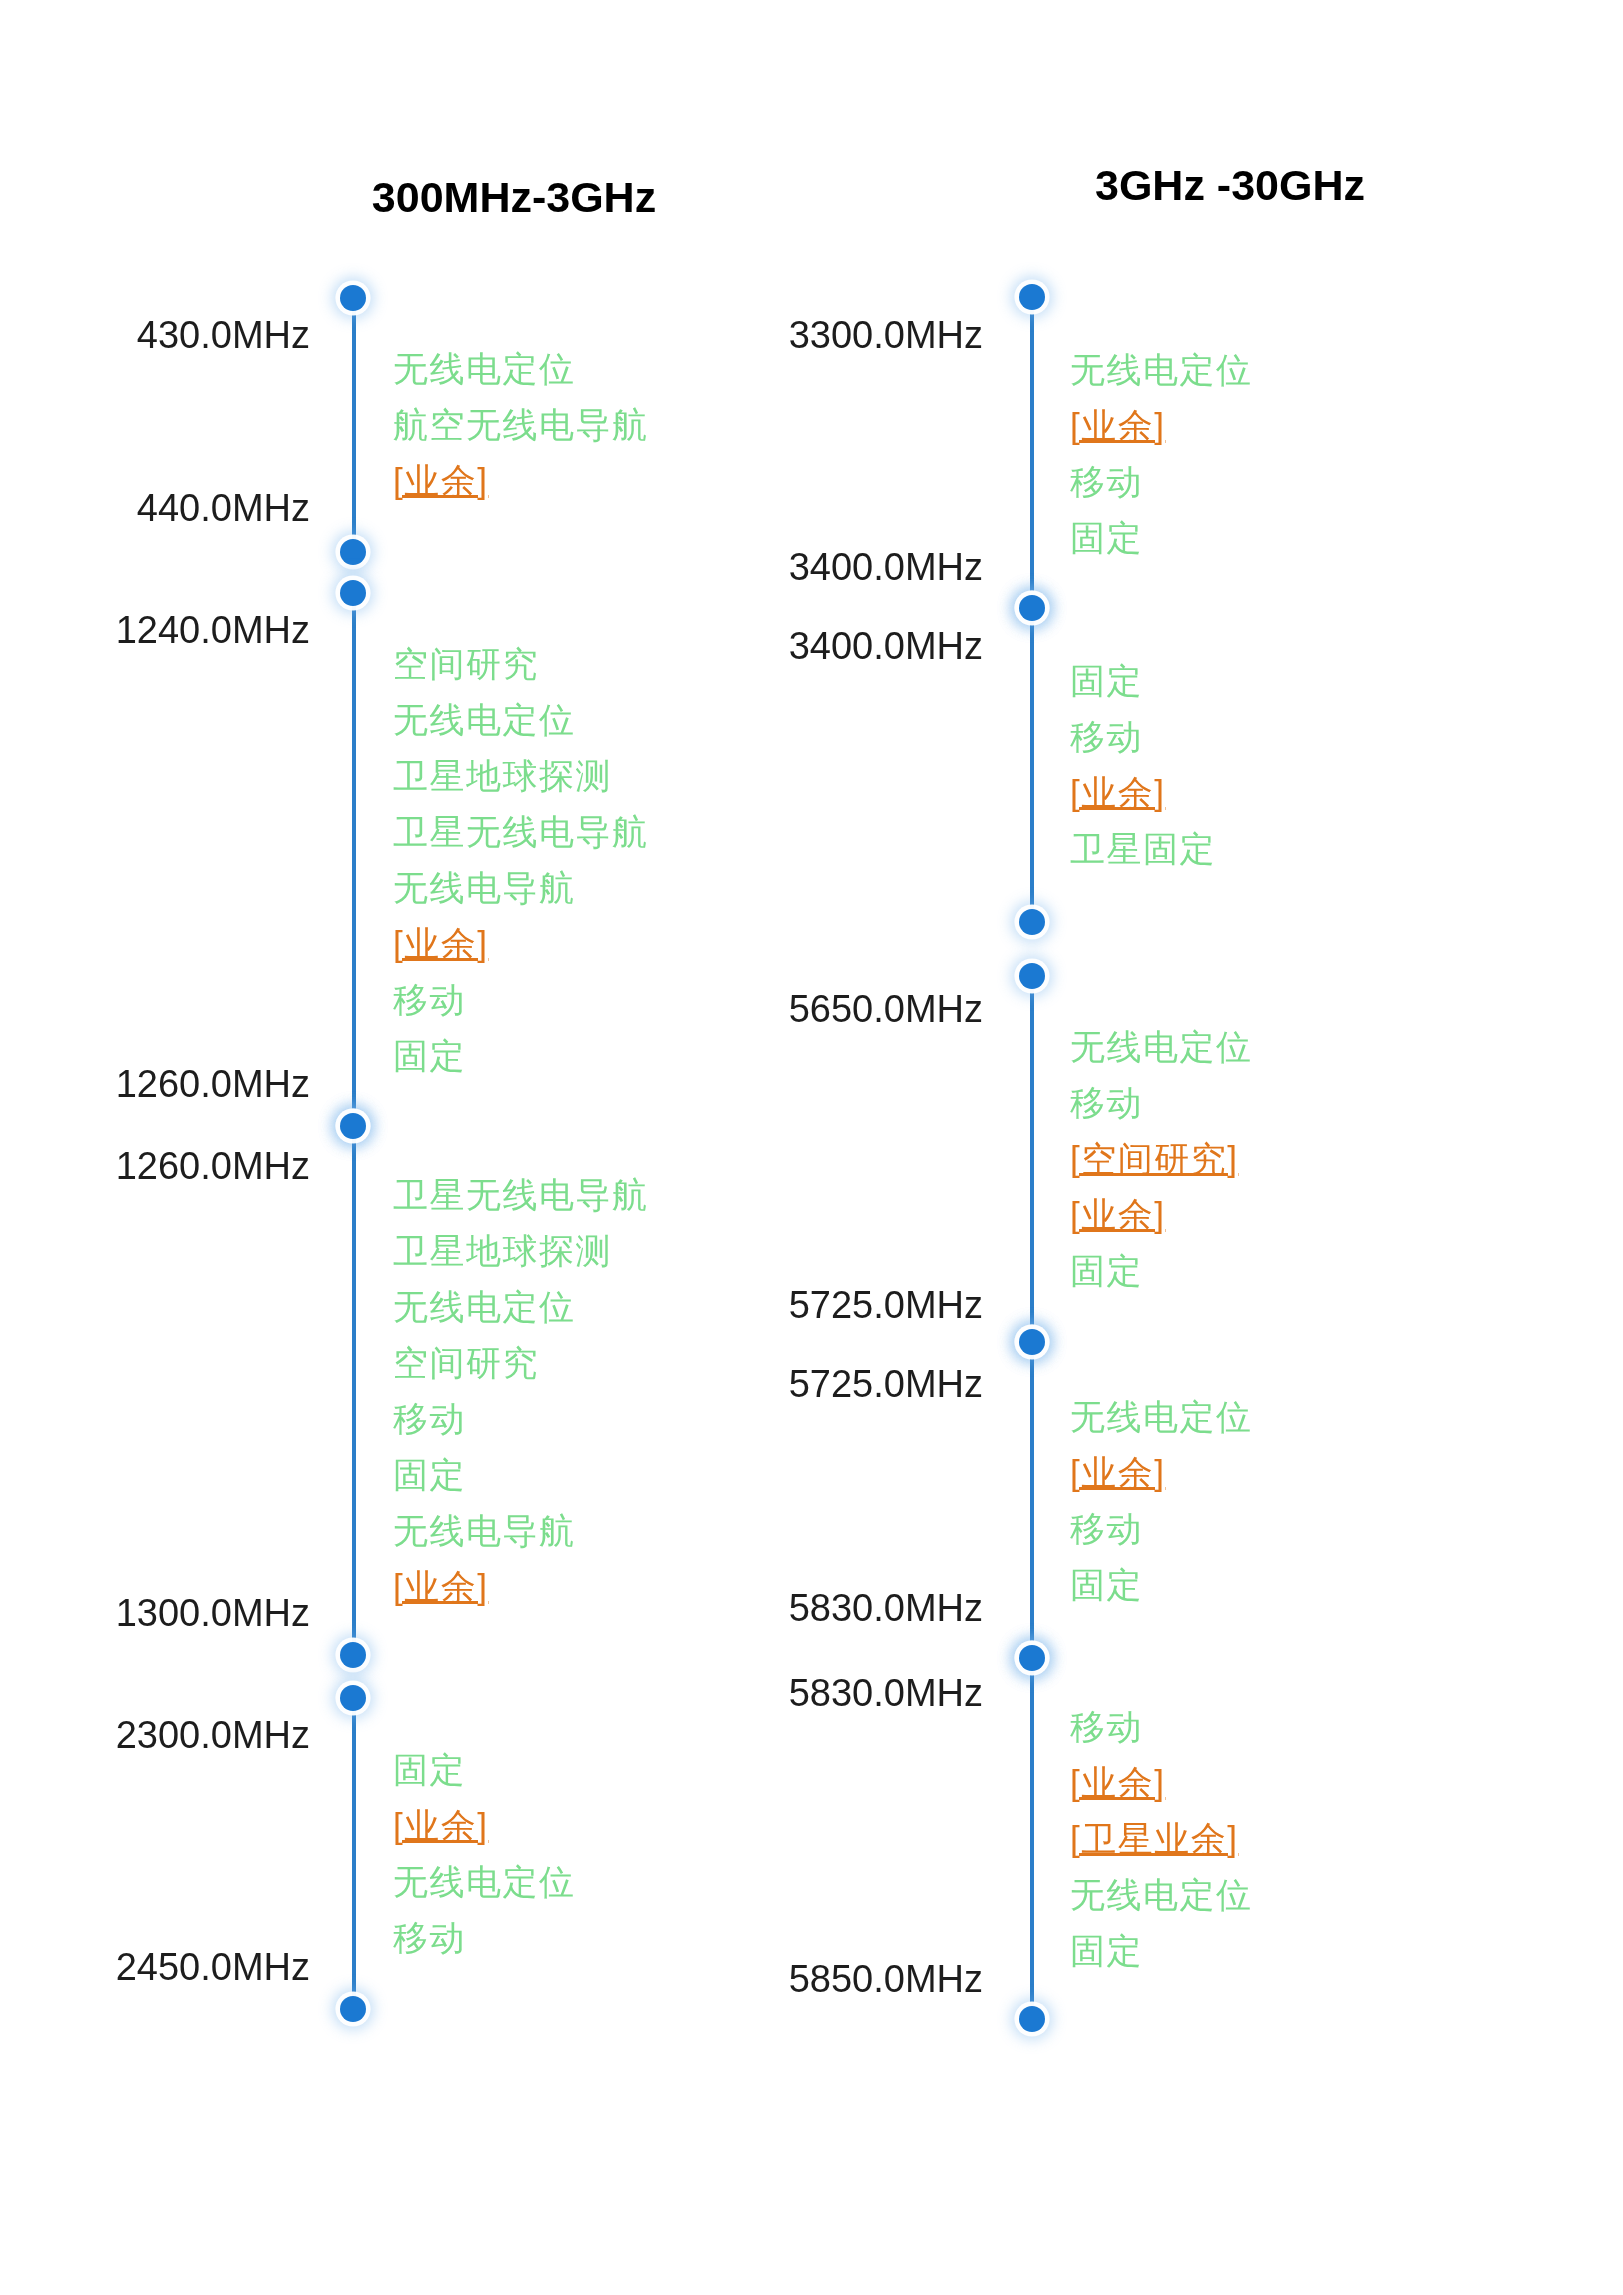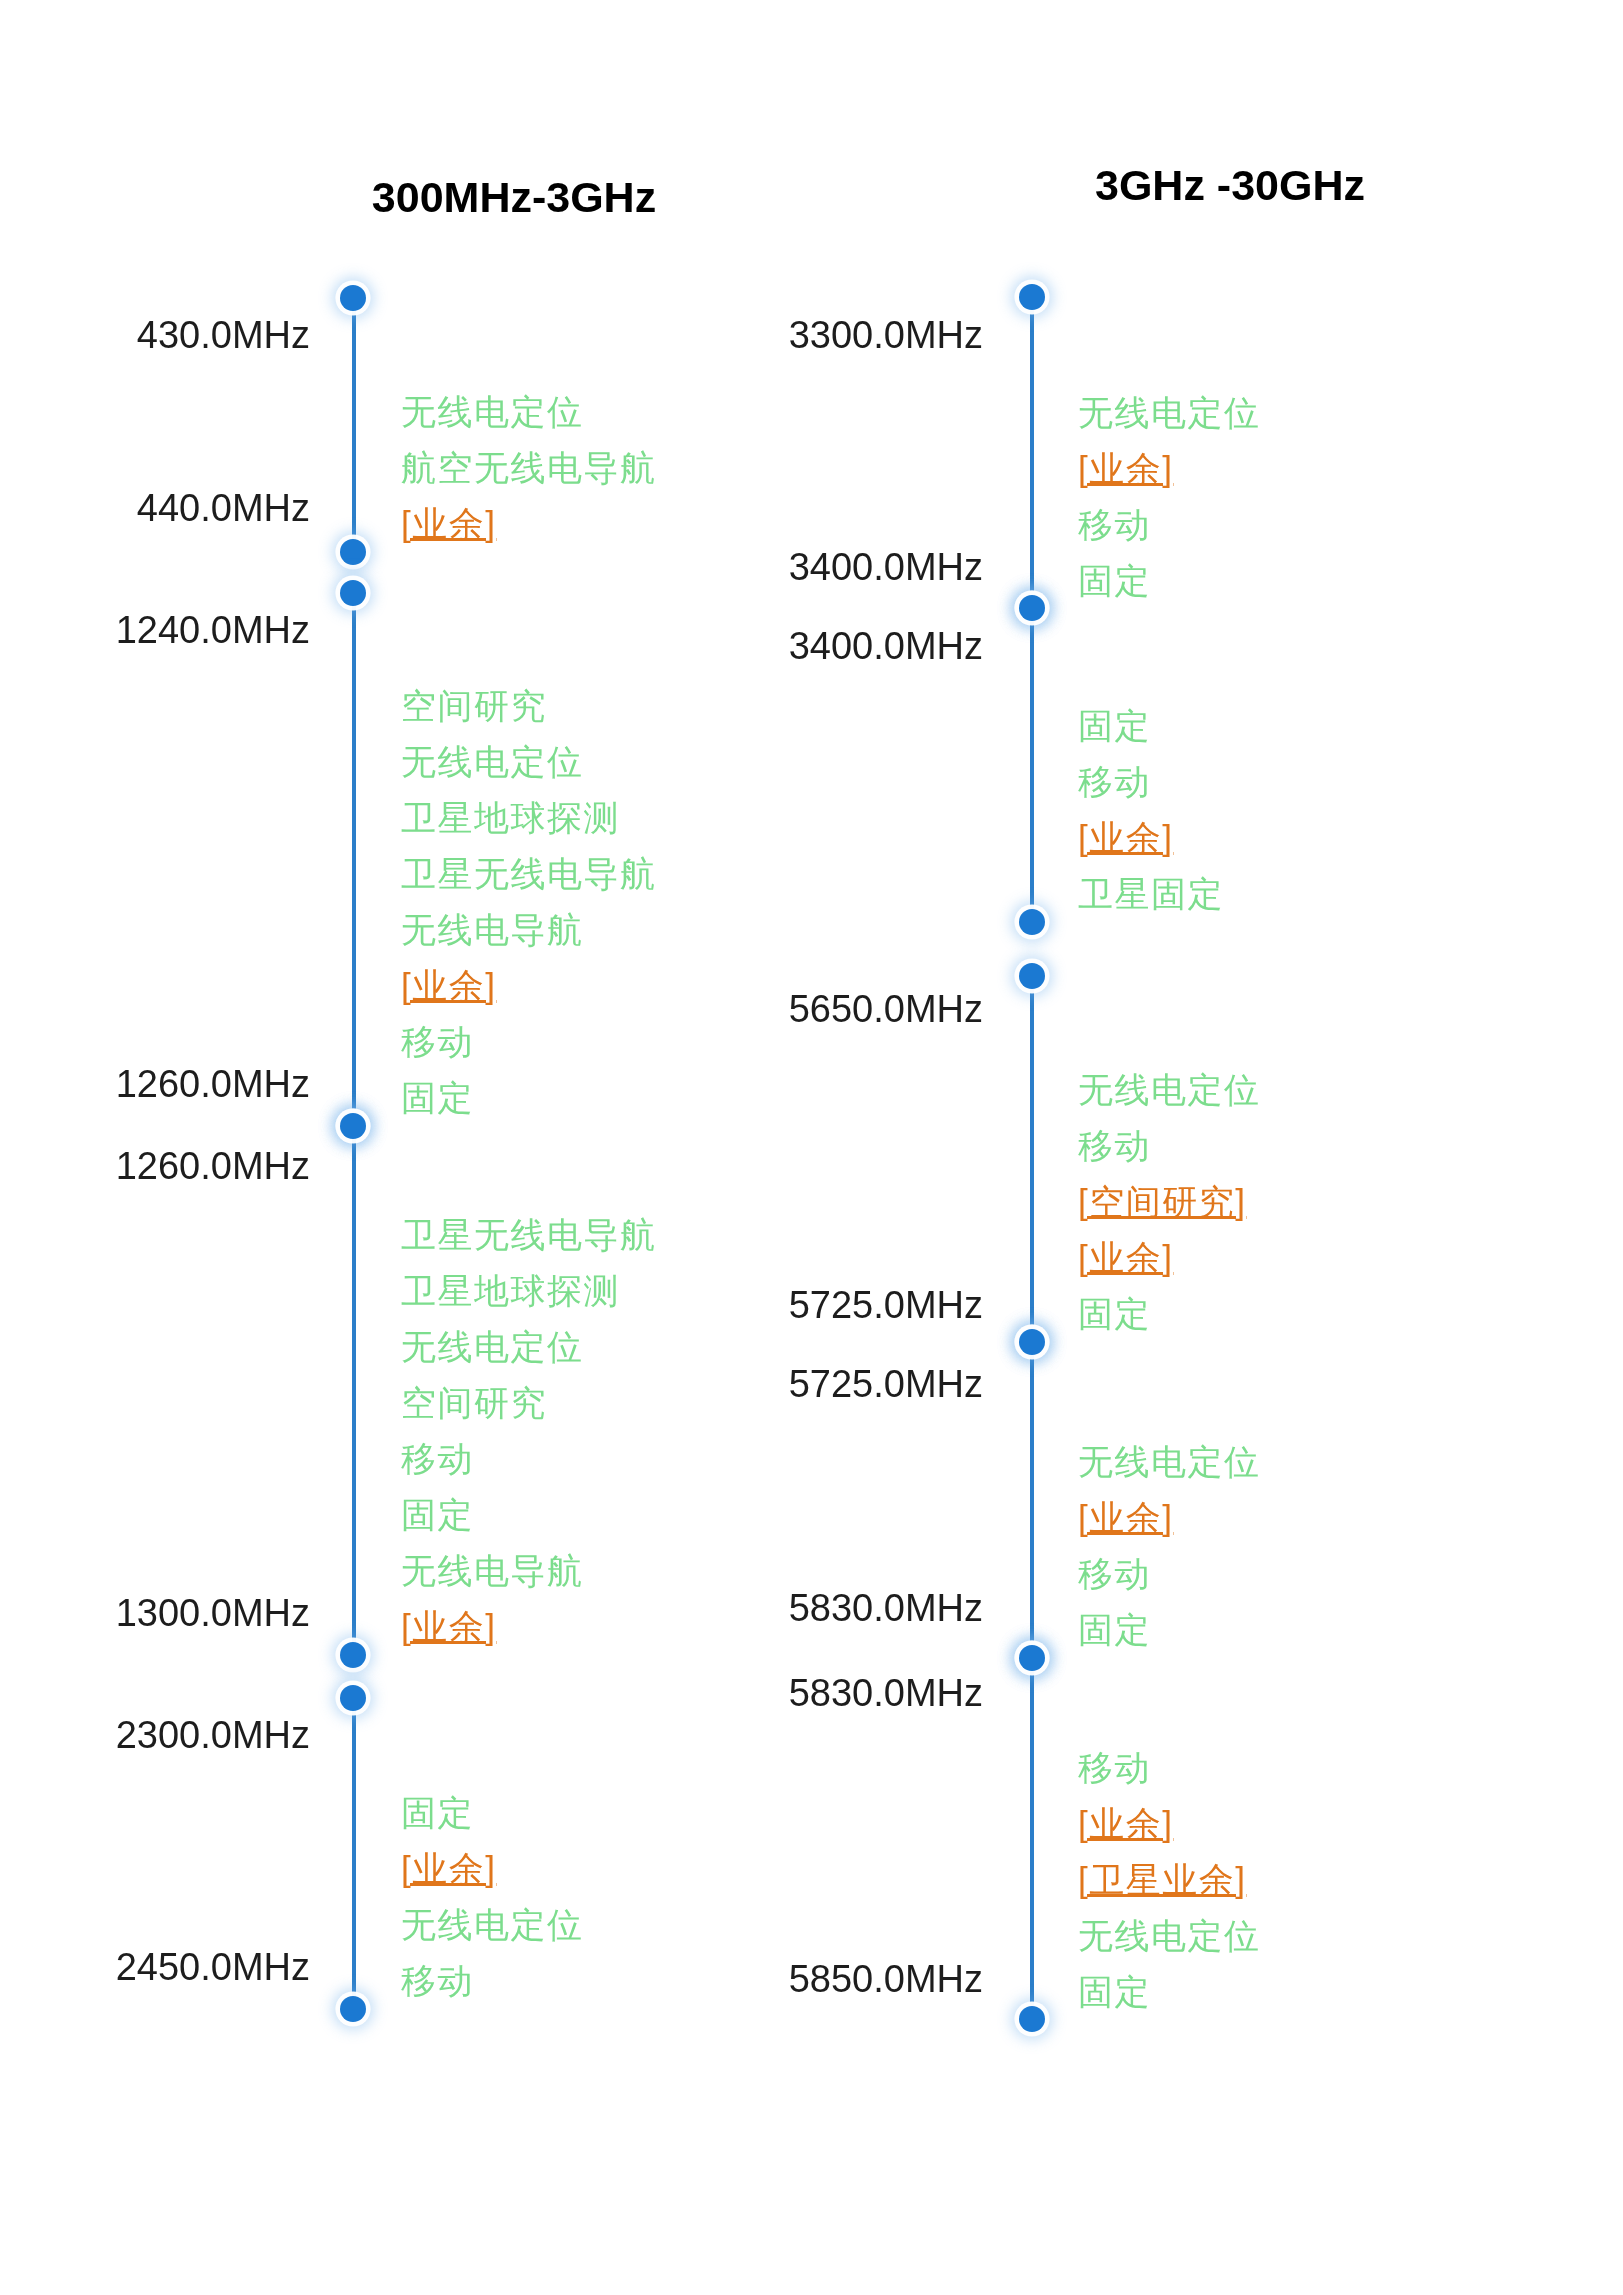--- a/index.html
+++ b/index.html
@@ -27,21 +27,21 @@
     position:absolute; width:26px; height:26px; border-radius:50%;
     background:var(--dot);
     box-shadow:0 0 0 4.6px rgba(255,255,255,.95), 0 0 14px 7.7px rgba(120,180,235,.45);
   }
   .freq-label{
     position:absolute; transform:translateY(-50%);
     font-size:38px; color:var(--freq); text-align:right; white-space:nowrap;
     letter-spacing:0px;
   }
   .alloc-stack{
-    position:absolute; display:flex; flex-direction:column; justify-content:flex-end;margin-left:8px;
+    position:absolute; display:flex; flex-direction:column; justify-content:center;
   }
   .alloc-item{
     font-size:35px; line-height:56px; white-space:nowrap; letter-spacing:1.5px;
   }
   .alloc-item.primary{color:var(--green);}
   .alloc-item.secondary{color:var(--orange);text-decoration:underline;}
 </style>
 </head>
 <body>
 

